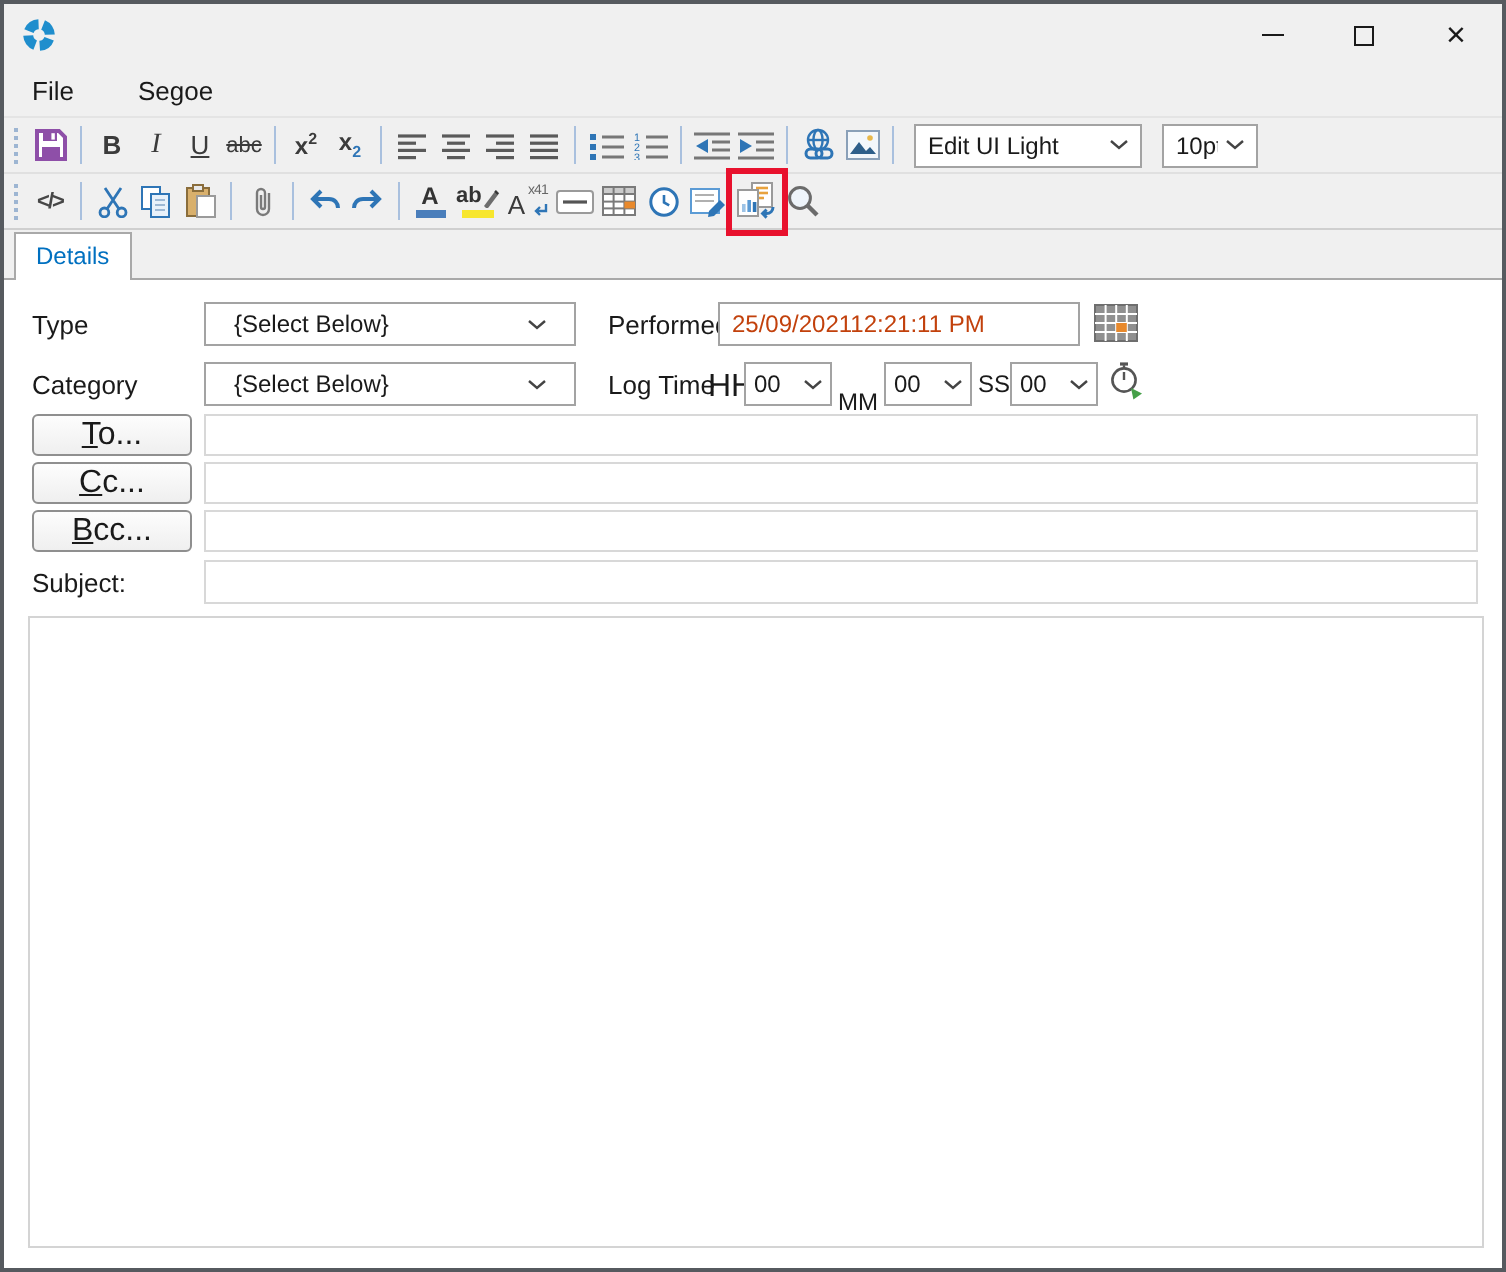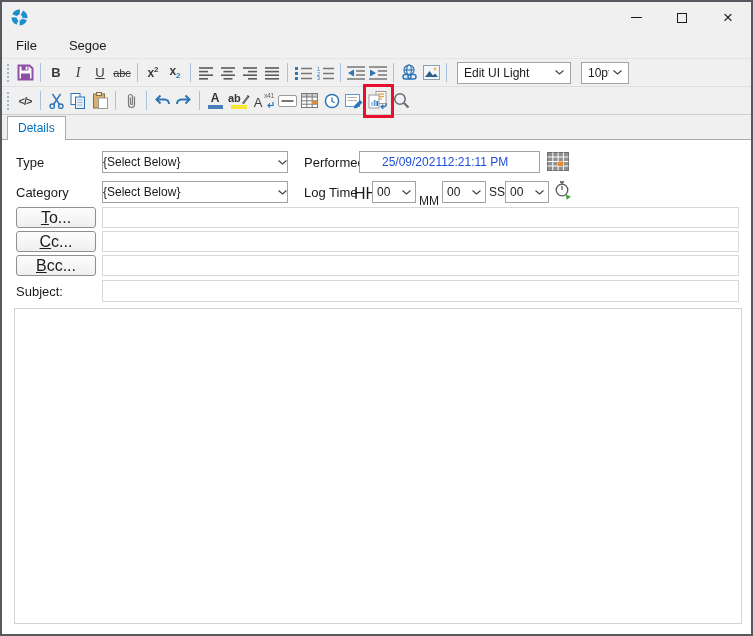--- a/index.html
+++ b/index.html
@@ -56,25 +56,25 @@
   .dd-size { width:48px; margin-left:10px; }
   
   .tabstrip { height:26px; background:#f0f0f0; border-top:1px solid #cfcfcf;
     border-bottom:1px solid #a9a9a9; display:flex; align-items:flex-end; padding-left:5px; }
   .tab { height:24px; background:#fff; border:1px solid #a9a9a9; border-bottom:none;
     margin-bottom:-1px; padding:4px 10px 0 10px; font-size:12px; color:#0070c0; position:relative; z-index:2; }
   
   .content { position:relative; background:#fff; height:494px; }
   .lbl { position:absolute; font-size:13px; color:#1a1a1a; }
   .sel { position:absolute; height:22px; background:#fff; border:1px solid #a3a3a3;
-    display:flex; align-items:center; font-size:12px; color:#1a1a1a; padding:0 0; }
+    display:flex; align-items:center; font-size:12px; color:#1a1a1a; padding:0 14px; }
   .sel .dd-label { flex:1; }
   .chev { margin-left:4px; flex:none; }
   .txt { position:absolute; height:22px; background:#fff; border:1px solid #a3a3a3;
-    font-size:12px; color:#1d4ed8; padding:0 22px; font-family:"Liberation Sans", sans-serif; }
+    font-size:12px; color:#c2410c; padding:0 6px; font-family:"Liberation Sans", sans-serif; }
   .txt-light { border:1px solid #d8d8d8; }
   .addr-btn { position:absolute; left:14px; width:80px; height:21px;
     background:linear-gradient(#fdfdfd,#efefef); border:1px solid #8f8f8f; border-radius:3px;
     font-size:16px; color:#1a1a1a; display:flex; align-items:center; justify-content:center; }
   .addr-btn .u { text-decoration:underline; }
   .addr-input { position:absolute; left:100px; width:637px; height:21px; }
   .body-area { position:absolute; left:12px; top:168px; width:728px; height:316px;
     border:1px solid #d4d4d4; resize:none; outline:none; font-family:"Liberation Sans", sans-serif; font-size:13px; }
   input { outline:none; }
   svg { display:block; }

